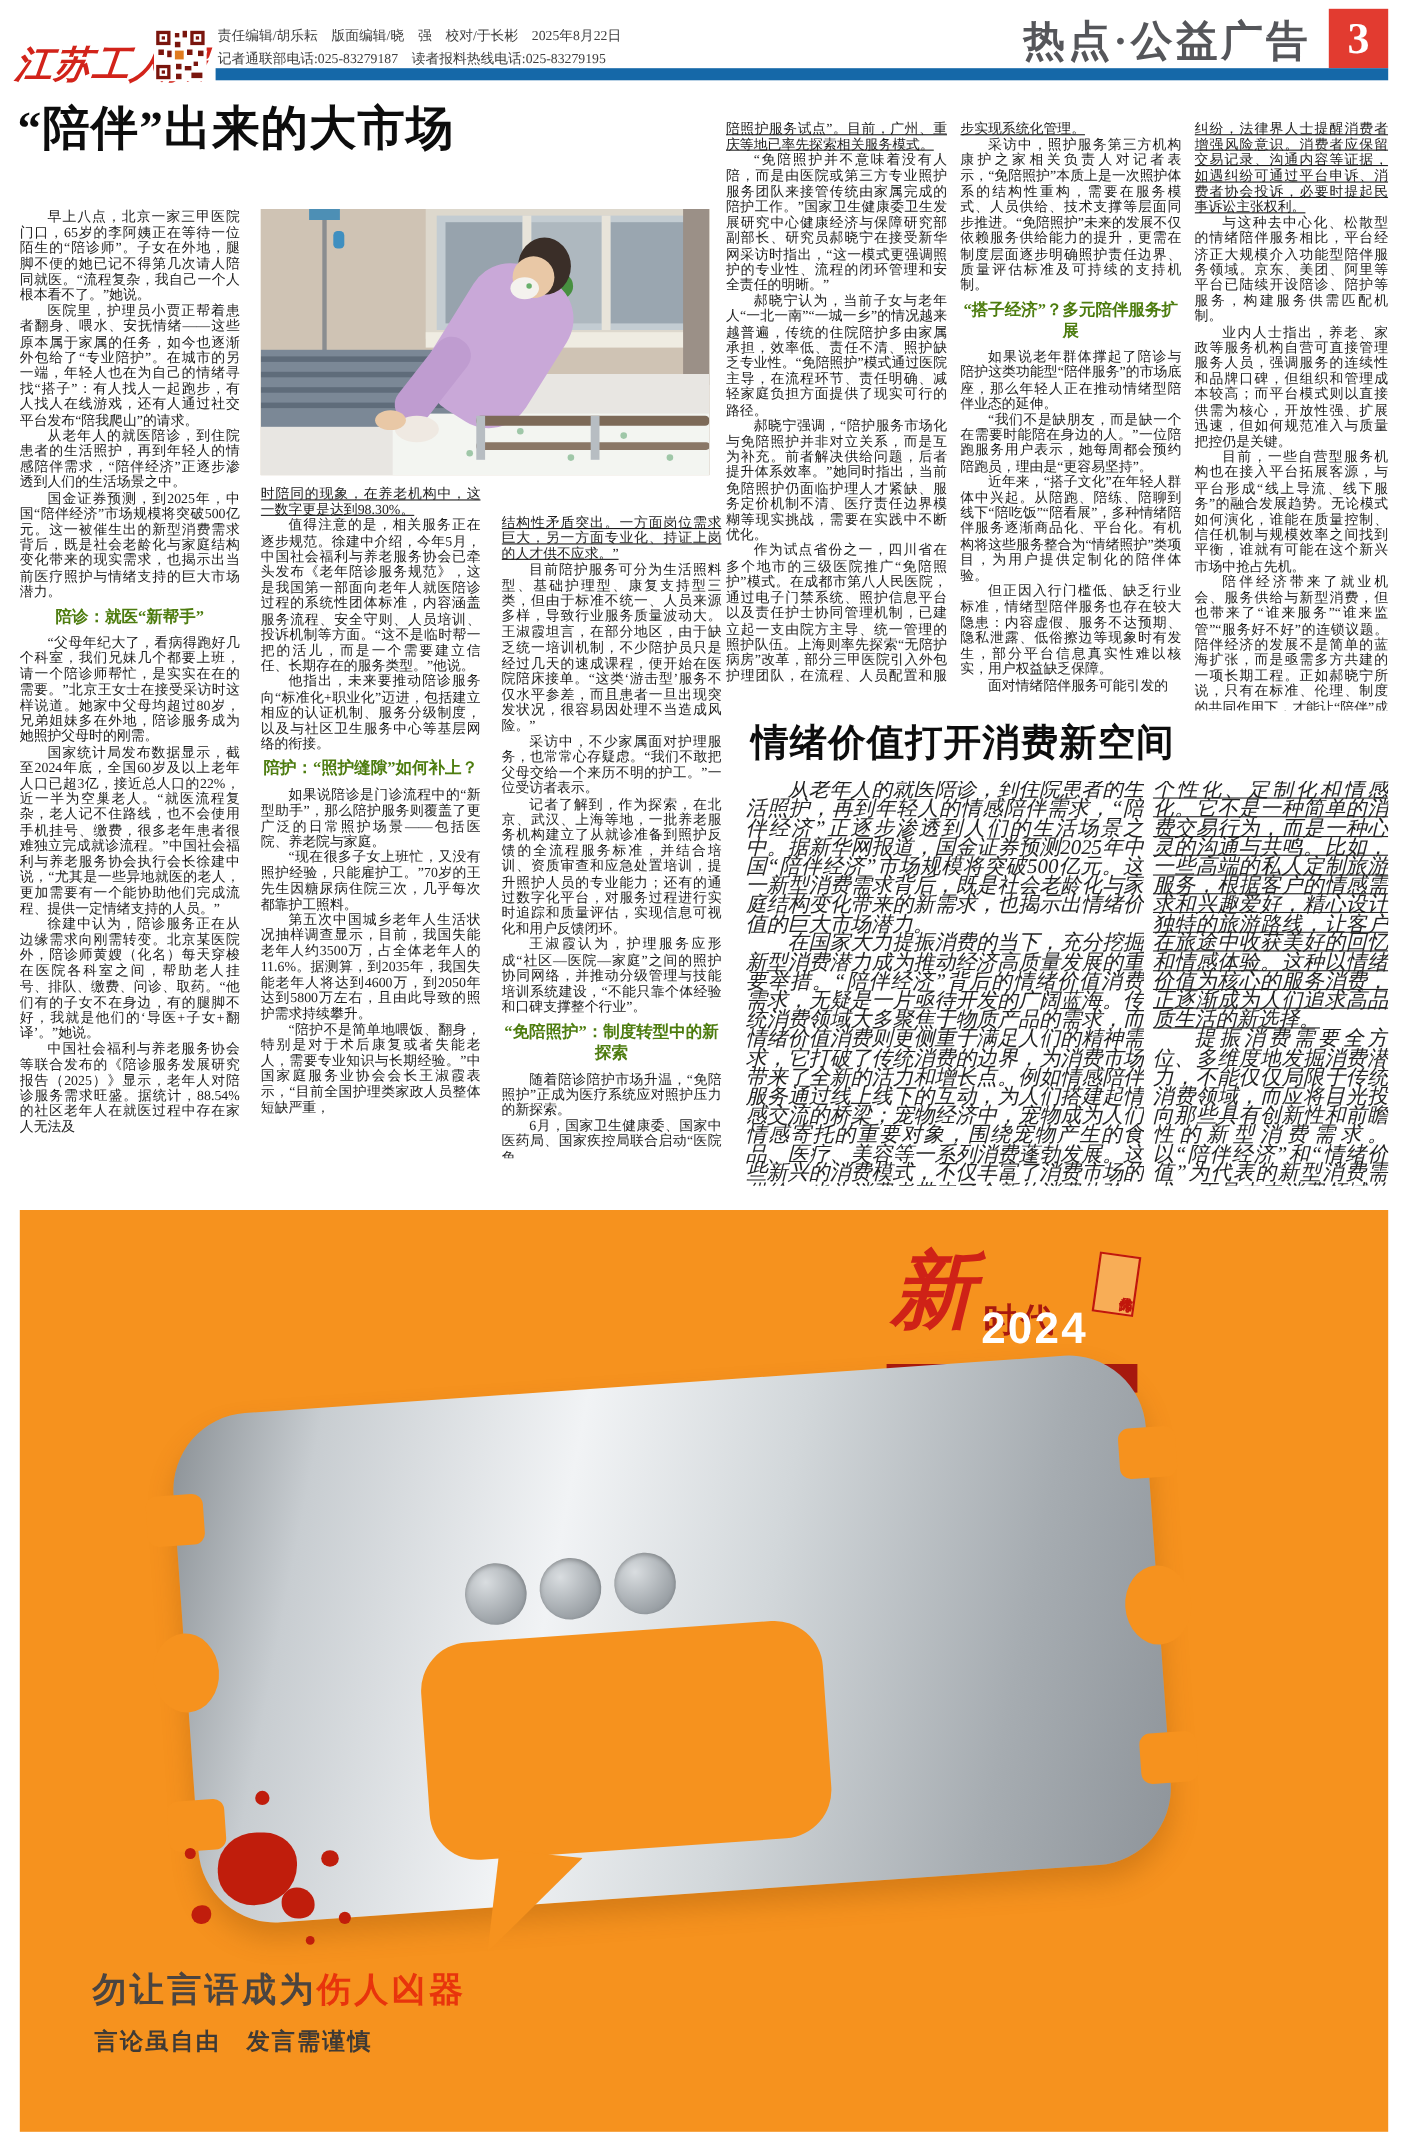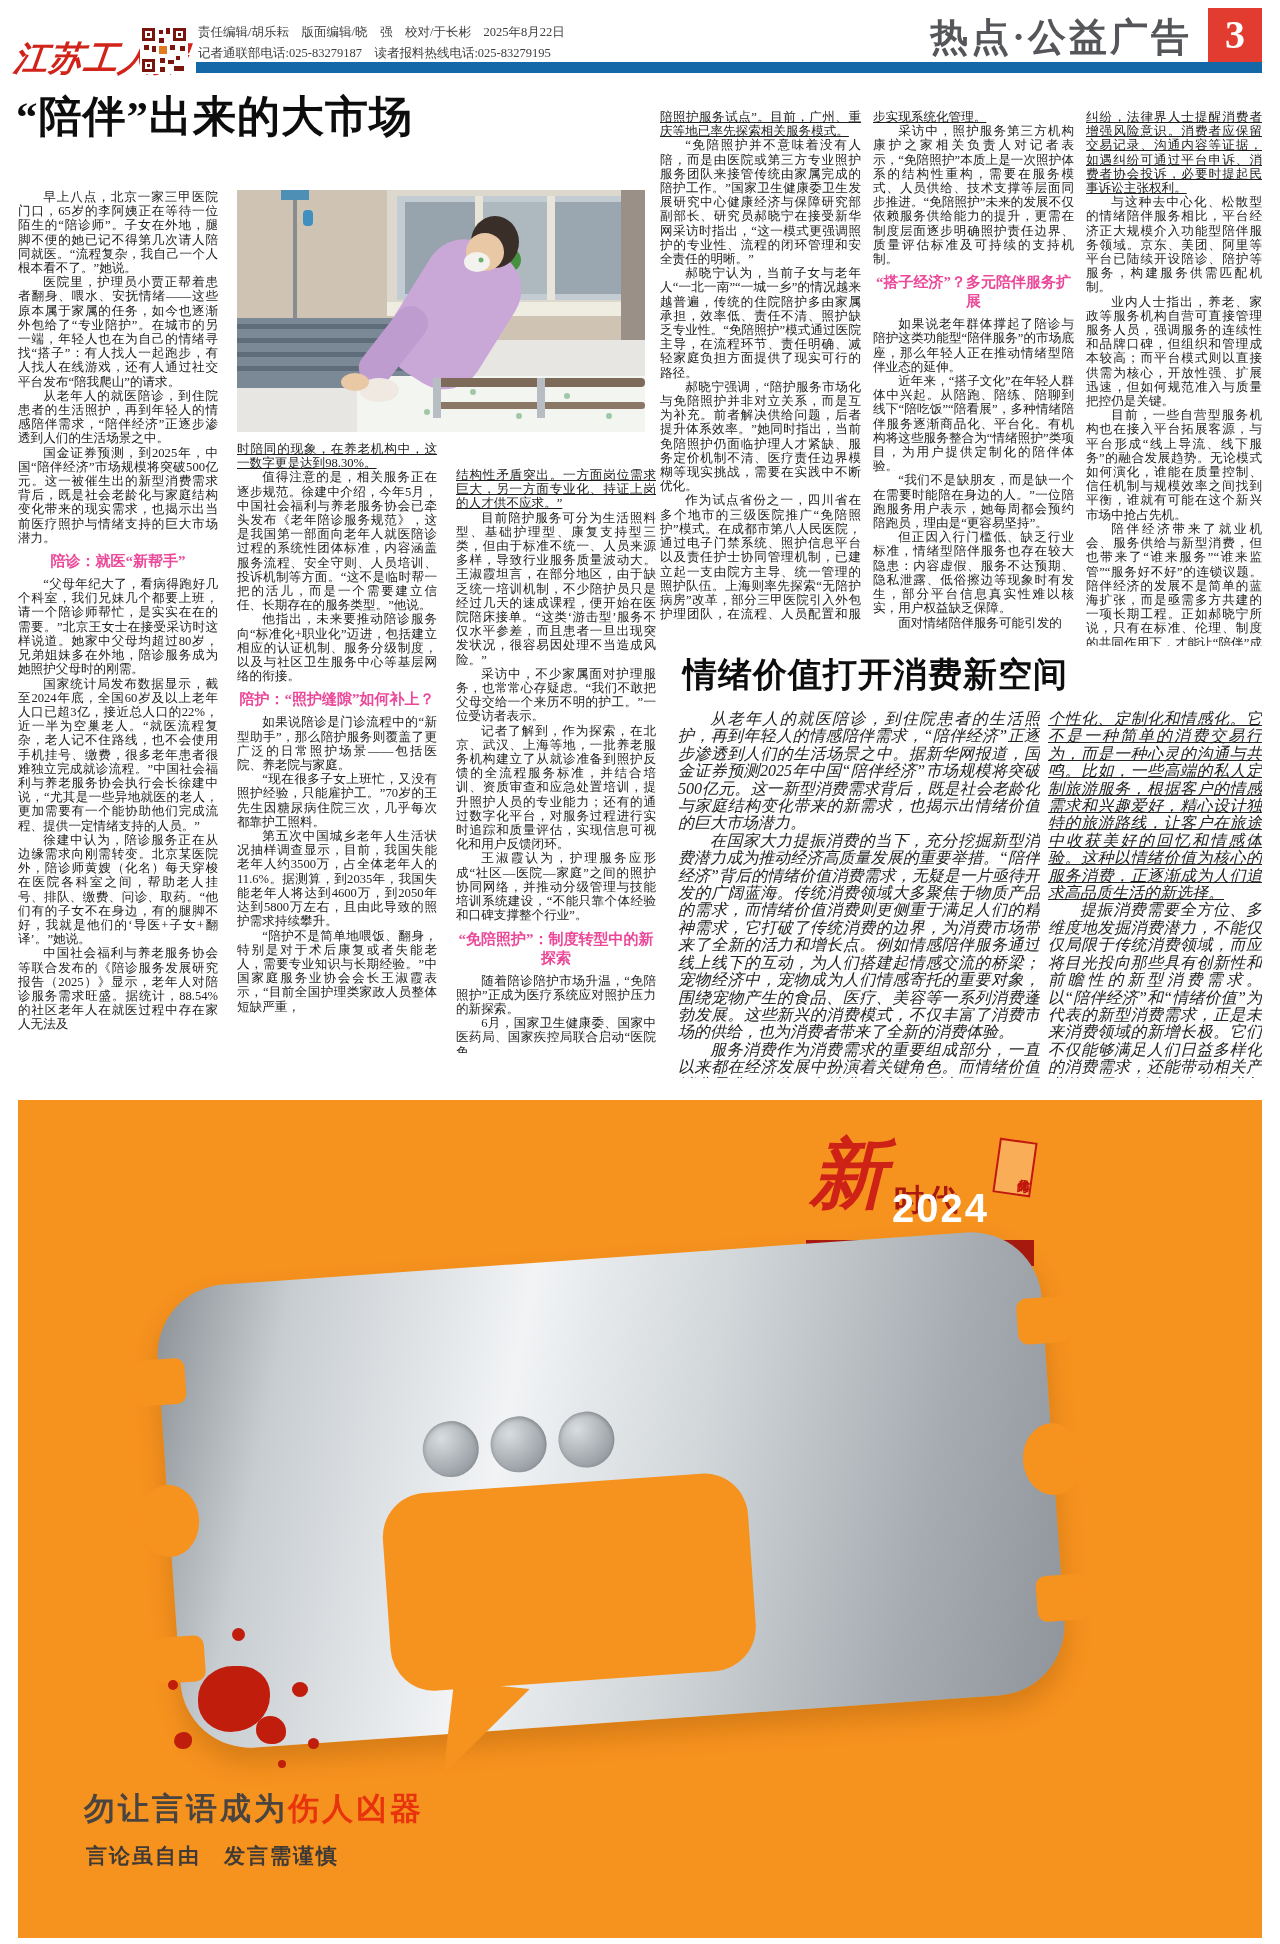--- a/index.html
+++ b/index.html
@@ -16,33 +16,33 @@
   .page-badge{position:absolute;right:18px;top:8px;width:54px;height:54px;background:#e23b30;color:#fff;
         font-size:40px;font-weight:700;text-align:center;line-height:54px;font-family:"Liberation Serif",serif;}
   .mast-rule{position:absolute;left:196px;top:62px;width:1066px;height:11px;background:#1568a8;}
   
   .a1-title{position:absolute;left:16px;top:88px;width:436px;font-size:43px;font-weight:900;color:#0d0d0d;
         letter-spacing:1px;white-space:nowrap;}
   .photo{position:absolute;left:237px;top:190px;width:408px;height:242px;overflow:hidden;background:#cfc3b4;}
   .col{position:absolute;overflow:hidden;text-align:justify;}
   .col p.para{margin:0;font-size:12.6px;line-height:14.2px;text-indent:2em;color:#1c1c1c;}
   .col p.para.cont{text-indent:0;text-decoration:underline;}
-  .col h3.subhead{margin:7px 0 6px 0;font-size:15px;line-height:19px;font-weight:900;text-align:center;color:#ec4899;}
+  .col h3.subhead{margin:7px 0 6px 0;font-size:15px;line-height:19px;font-weight:900;text-align:center;color:#4d7c0f;}
   #a1-col-0{left:18px;top:190px;width:200px;height:866px;}
   #a1-col-1{left:237px;top:442px;width:200px;height:575px;}
   #a1-col-2{left:456px;top:468px;width:200px;height:585px;}
   #a1-col-3{left:660px;top:110px;width:201px;height:510px;}
   #a1-col-4{left:873px;top:110px;width:201px;height:520px;}
   #a1-col-5{left:1086px;top:110px;width:176px;height:536px;}
   
   .a2-title{position:absolute;left:683px;top:652px;width:580px;font-size:34px;font-weight:900;color:#0d0d0d;
         letter-spacing:1px;white-space:nowrap;}
   #a2-col-0{left:678px;top:710px;width:362px;height:368px;}
   #a2-col-1{left:1048px;top:710px;width:214px;height:368px;}
-  .a2col p.para{font-size:16px;line-height:17.4px;font-style:italic;color:#222;}
+  .a2col p.para{font-size:19px;line-height:17.4px;font-style:italic;color:#222;}
   
   .ad{position:absolute;left:18px;top:1100px;width:1244px;height:838px;background:#f6921e;overflow:hidden;}
   .brand{position:absolute;left:792px;top:42px;width:232px;}
   .brand-xin{position:absolute;left:0;top:-6px;font-size:76px;font-weight:900;font-style:italic;color:#cf2217;
         font-family:"Liberation Serif",serif;line-height:76px;}
   .brand-shidai{position:absolute;left:84px;top:10px;font-size:30px;font-weight:900;color:#a8190f;letter-spacing:4px;margin-top:28px;}
   .brand-year{position:absolute;left:82px;top:44px;font-size:40px;font-weight:900;color:#ffffff;
         font-family:"Liberation Sans",sans-serif;letter-spacing:2px;}
   .brand-seal{position:absolute;left:186px;top:-2px;width:34px;height:48px;border:2px solid #c1170c;color:#c1170c;
         font-size:12px;line-height:13px;text-align:center;padding-top:3px;transform:rotate(8deg);
@@ -216,22 +216,22 @@
       <p class="para">“免陪照护并不意味着没有人陪，而是由医院或第三方专业照护服务团队来接管传统由家属完成的陪护工作。”国家卫生健康委卫生发展研究中心健康经济与保障研究部副部长、研究员郝晓宁在接受新华网采访时指出，“这一模式更强调照护的专业性、流程的闭环管理和安全责任的明晰。”</p>
       <p class="para">郝晓宁认为，当前子女与老年人“一北一南”“一城一乡”的情况越来越普遍，传统的住院陪护多由家属承担，效率低、责任不清、照护缺乏专业性。“免陪照护”模式通过医院主导，在流程环节、责任明确、减轻家庭负担方面提供了现实可行的路径。</p>
       <p class="para">郝晓宁强调，“陪护服务市场化与免陪照护并非对立关系，而是互为补充。前者解决供给问题，后者提升体系效率。”她同时指出，当前免陪照护仍面临护理人才紧缺、服务定价机制不清、医疗责任边界模糊等现实挑战，需要在实践中不断优化。</p>
       <p class="para">作为试点省份之一，四川省在多个地市的三级医院推广“免陪照护”模式。在成都市第八人民医院，通过电子门禁系统、照护信息平台以及责任护士协同管理机制，已建立起一支由院方主导、统一管理的照护队伍。上海则率先探索“无陪护病房”改革，部分三甲医院引入外包护理团队，在流程、人员配置和服务评价机制上逐</p>
     </div>
   <div id="a1-col-4" class="col">
       <p class="para cont">步实现系统化管理。</p>
       <p class="para">采访中，照护服务第三方机构康护之家相关负责人对记者表示，“免陪照护”本质上是一次照护体系的结构性重构，需要在服务模式、人员供给、技术支撑等层面同步推进。“免陪照护”未来的发展不仅依赖服务供给能力的提升，更需在制度层面逐步明确照护责任边界、质量评估标准及可持续的支持机制。</p>
       <h3 class="subhead">“搭子经济”？多元陪伴服务扩展</h3>
       <p class="para">如果说老年群体撑起了陪诊与陪护这类功能型“陪伴服务”的市场底座，那么年轻人正在推动情绪型陪伴业态的延伸。</p>
+      <p class="para">“我们不是缺朋友，而是缺一个在需要时能陪在身边的人。”一位陪跑服务用户表示，她每周都会预约陪跑员，理由是“更容易坚持”。</p>
       <p class="para">近年来，“搭子文化”在年轻人群体中兴起。从陪跑、陪练、陪聊到线下“陪吃饭”“陪看展”，多种情绪陪伴服务逐渐商品化、平台化。有机构将这些服务整合为“情绪照护”类项目，为用户提供定制化的陪伴体验。</p>
-      <p class="para">“我们不是缺朋友，而是缺一个在需要时能陪在身边的人。”一位陪跑服务用户表示，她每周都会预约陪跑员，理由是“更容易坚持”。</p>
       <p class="para">但正因入行门槛低、缺乏行业标准，情绪型陪伴服务也存在较大隐患：内容虚假、服务不达预期、隐私泄露、低俗擦边等现象时有发生，部分平台信息真实性难以核实，用户权益缺乏保障。</p>
       <p class="para">面对情绪陪伴服务可能引发的</p>
     </div>
   <div id="a1-col-5" class="col">
       <p class="para cont">纠纷，法律界人士提醒消费者增强风险意识。消费者应保留交易记录、沟通内容等证据，如遇纠纷可通过平台申诉、消费者协会投诉，必要时提起民事诉讼主张权利。</p>
       <p class="para">与这种去中心化、松散型的情绪陪伴服务相比，平台经济正大规模介入功能型陪伴服务领域。京东、美团、阿里等平台已陆续开设陪诊、陪护等服务，构建服务供需匹配机制。</p>
       <p class="para">业内人士指出，养老、家政等服务机构自营可直接管理服务人员，强调服务的连续性和品牌口碑，但组织和管理成本较高；而平台模式则以直接供需为核心，开放性强、扩展迅速，但如何规范准入与质量把控仍是关键。</p>
       <p class="para">目前，一些自营型服务机构也在接入平台拓展客源，与平台形成“线上导流、线下服务”的融合发展趋势。无论模式如何演化，谁能在质量控制、信任机制与规模效率之间找到平衡，谁就有可能在这个新兴市场中抢占先机。</p>
       <p class="para">陪伴经济带来了就业机会、服务供给与新型消费，但也带来了“谁来服务”“谁来监管”“服务好不好”的连锁议题。陪伴经济的发展不是简单的蓝海扩张，而是亟需多方共建的一项长期工程。正如郝晓宁所说，只有在标准、伦理、制度的共同作用下，才能让“陪伴”成为一项有温度、有保障的服务，真正回应家庭的现实焦虑与情感呼声。</p>
     </div>

